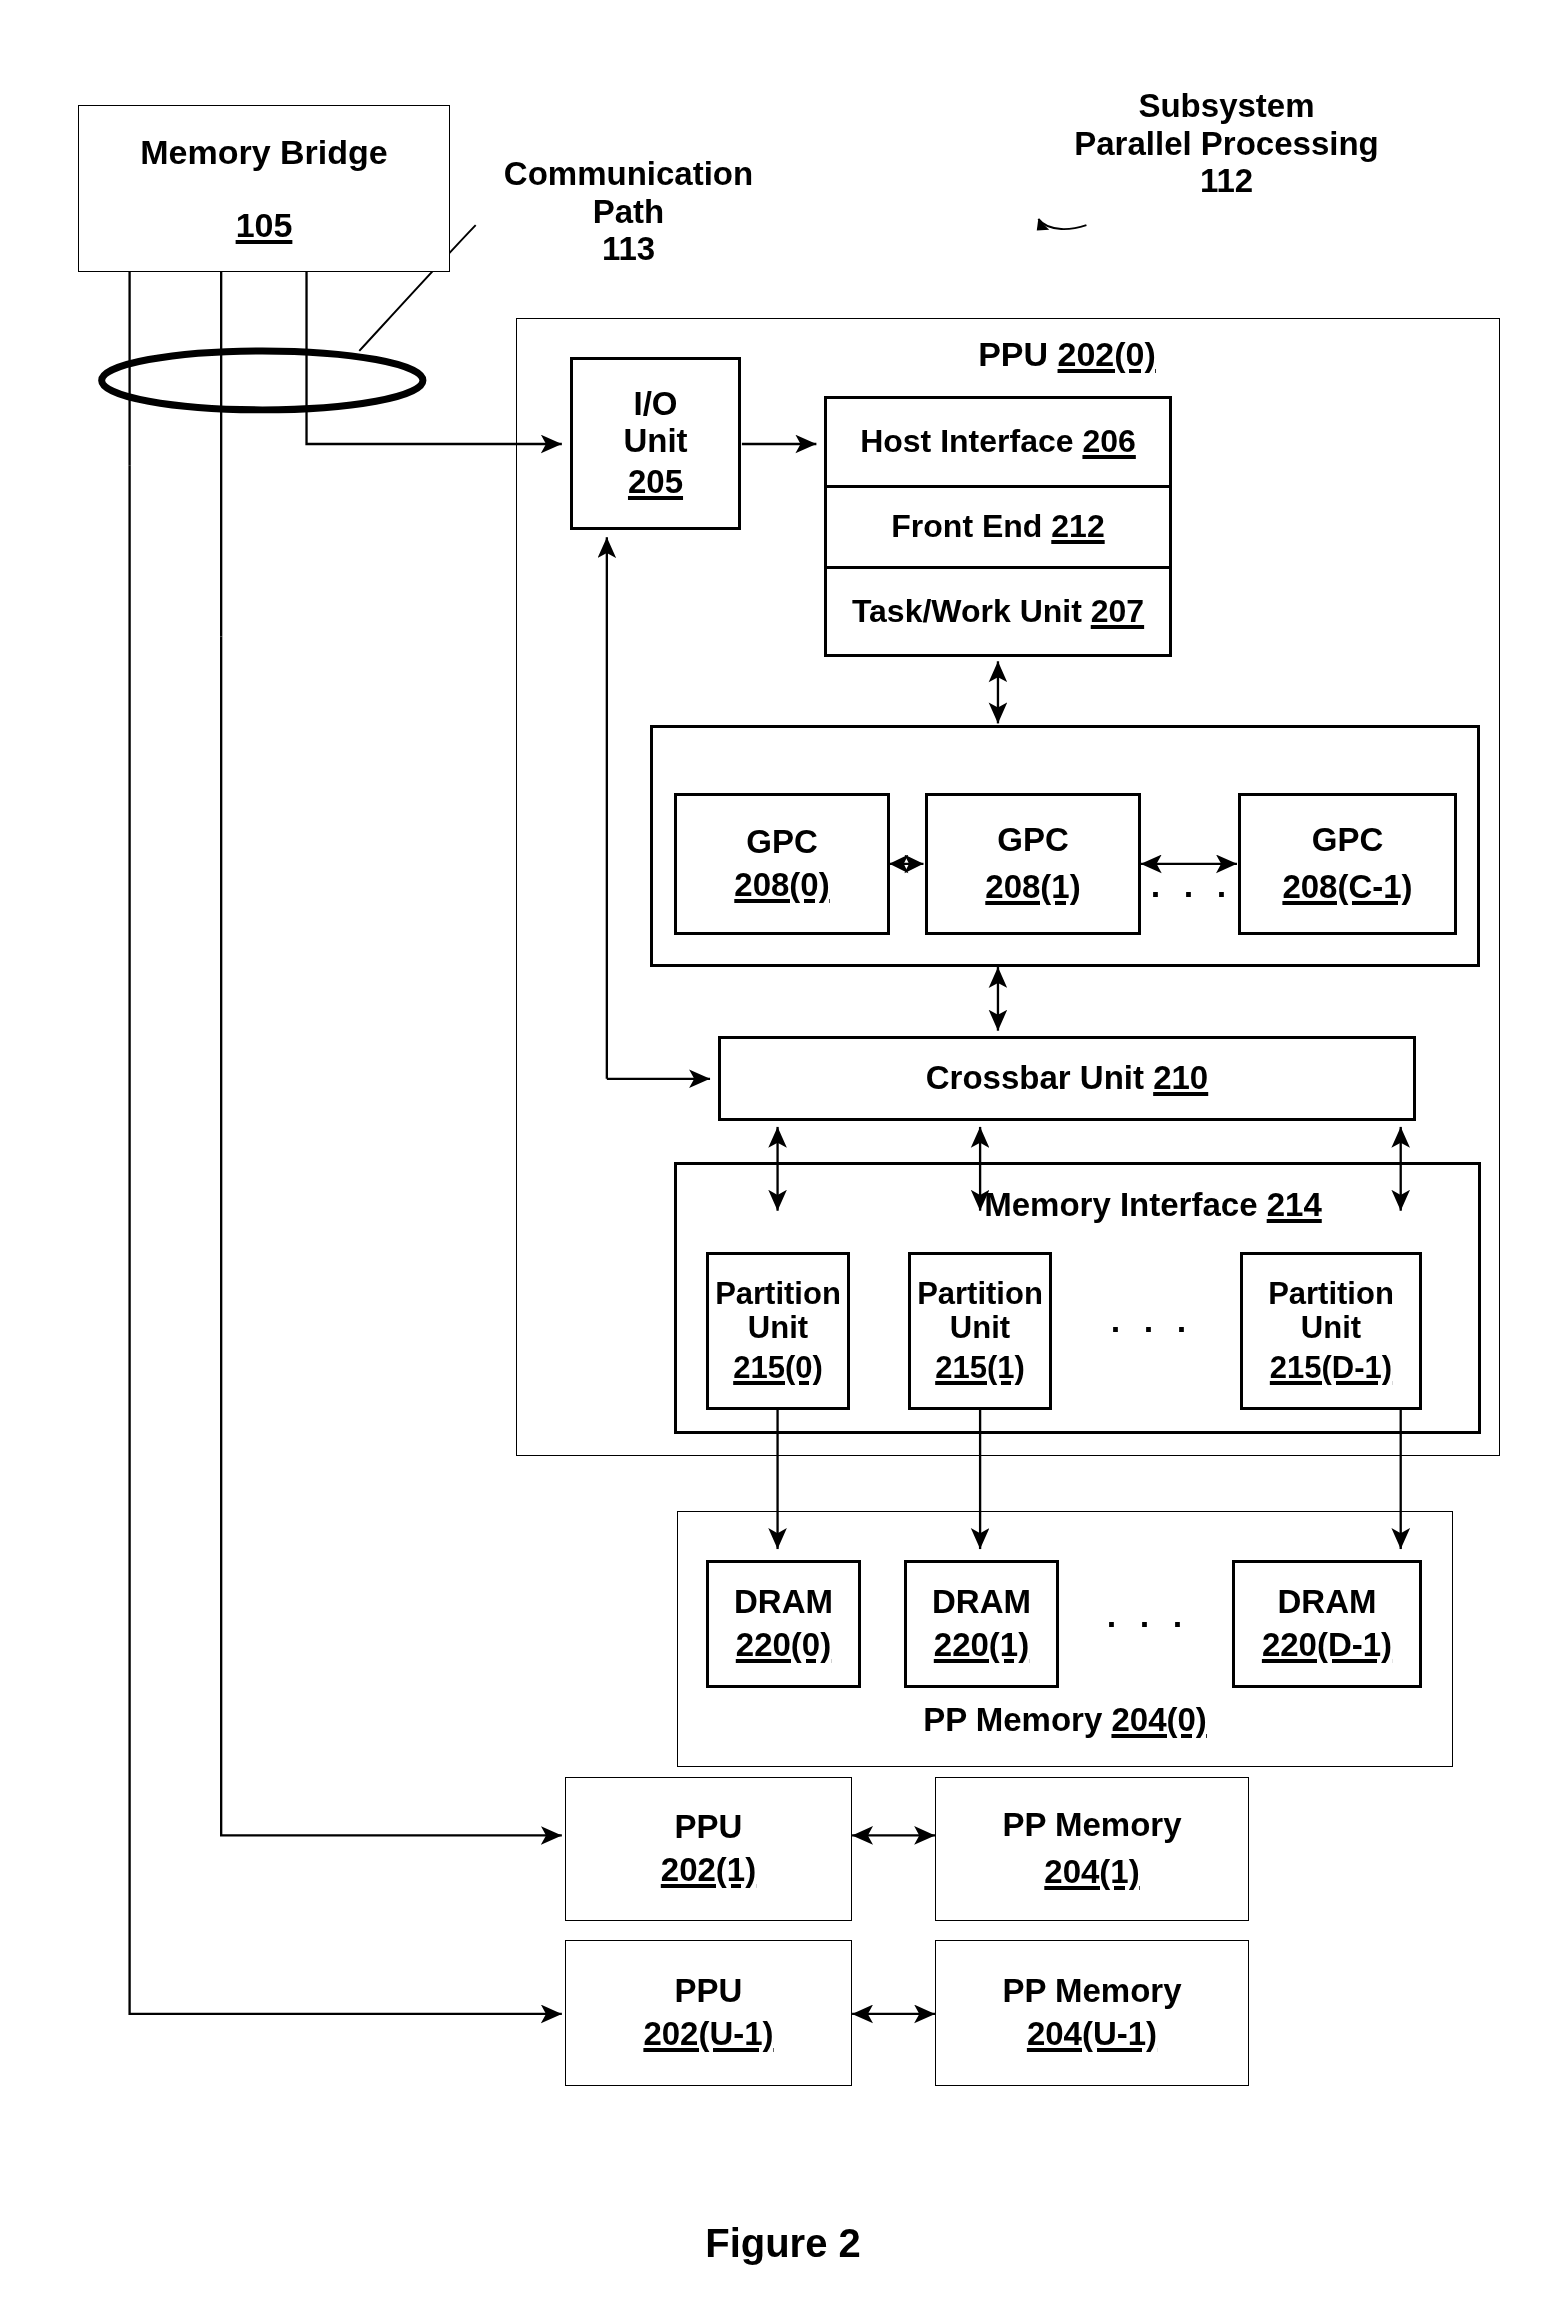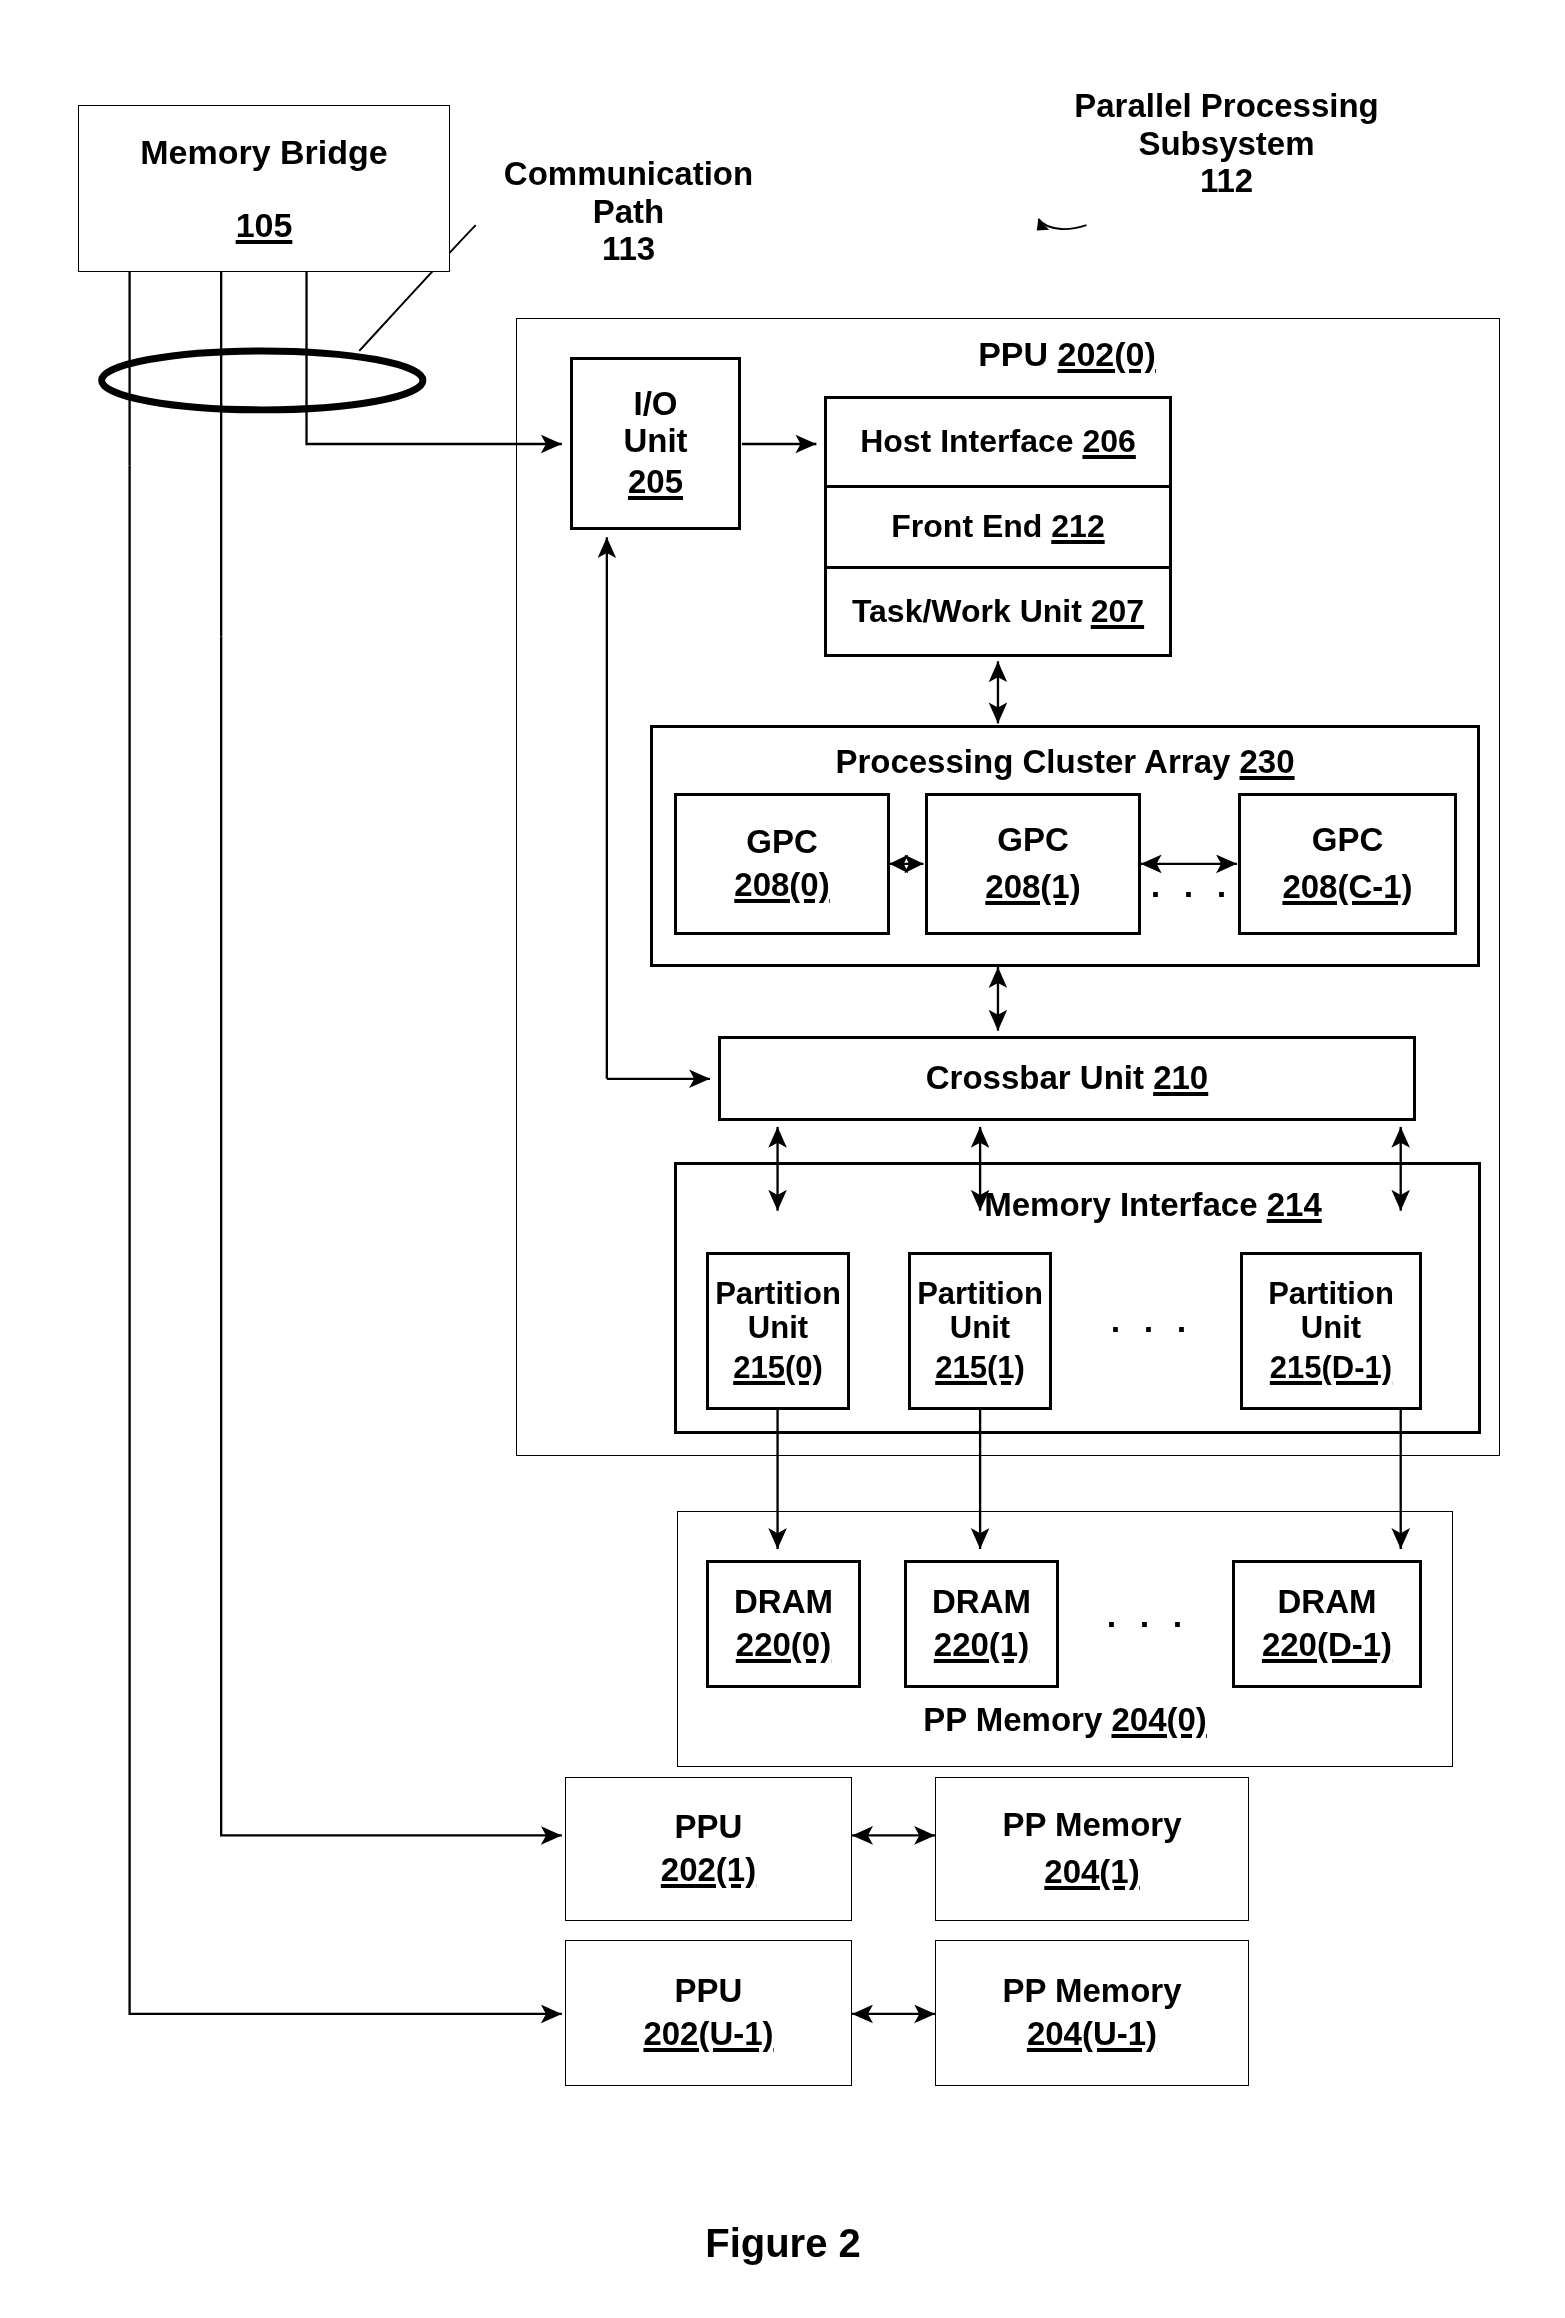--- a/index.html
+++ b/index.html
@@ -118,22 +118,22 @@
     <span class="u" style="margin-top:7.8px;">105</span>
   </div>
 
   <div class="lbl" style="left:458px; top:155px; width:341px; font-size:33px;">
     <div>Communication</div>
     <div>Path</div>
     <div>113</div>
   </div>
 
   <div class="lbl" style="left:1017px; top:87px; width:419px; font-size:33px;">
+    <div>Subsystem</div>
     <div>Parallel Processing</div>
-    <div>Subsystem</div>
     <div>112</div>
   </div>
 
   <div class="container thin" style="left:516px; top:318px; width:984px; height:1138px;"></div>
 
   <div class="lbl nowrap" style="left:904px; top:335px; width:326px; font-size:34px;">
     <span>PPU</span>
     <span class="u">202(0)</span>
   </div>
 
@@ -161,24 +161,20 @@
 
   <div class="box heavy" style="left:824px; top:570px; width:348px; height:87px; border-top:none; font-size:32px;">
     <span class="nowrap">
       <span>Task/Work Unit</span>
       <span class="u">207</span>
     </span>
   </div>
 
   <div class="container heavy" style="left:650px; top:725px; width:830px; height:242px;"></div>
 
-  <div class="lbl nowrap" style="left:650px; top:743px; width:830px; font-size:33px;">
-    <span>Processing Cluster Array</span>
-    <span class="u">230</span>
-  </div>
 
   <div class="box heavy" style="left:674px; top:793px; width:216px; height:142px; font-size:33px;">
     <span>GPC</span>
     <span class="u" style="margin-top:6px;text-align:right;">208(0)</span>
   </div>
 
   <div class="box heavy" style="left:925px; top:793px; width:216px; height:142px; font-size:33px;">
     <span>GPC</span>
     <span class="u" style="margin-top:9.3px;">208(1)</span>
   </div>

